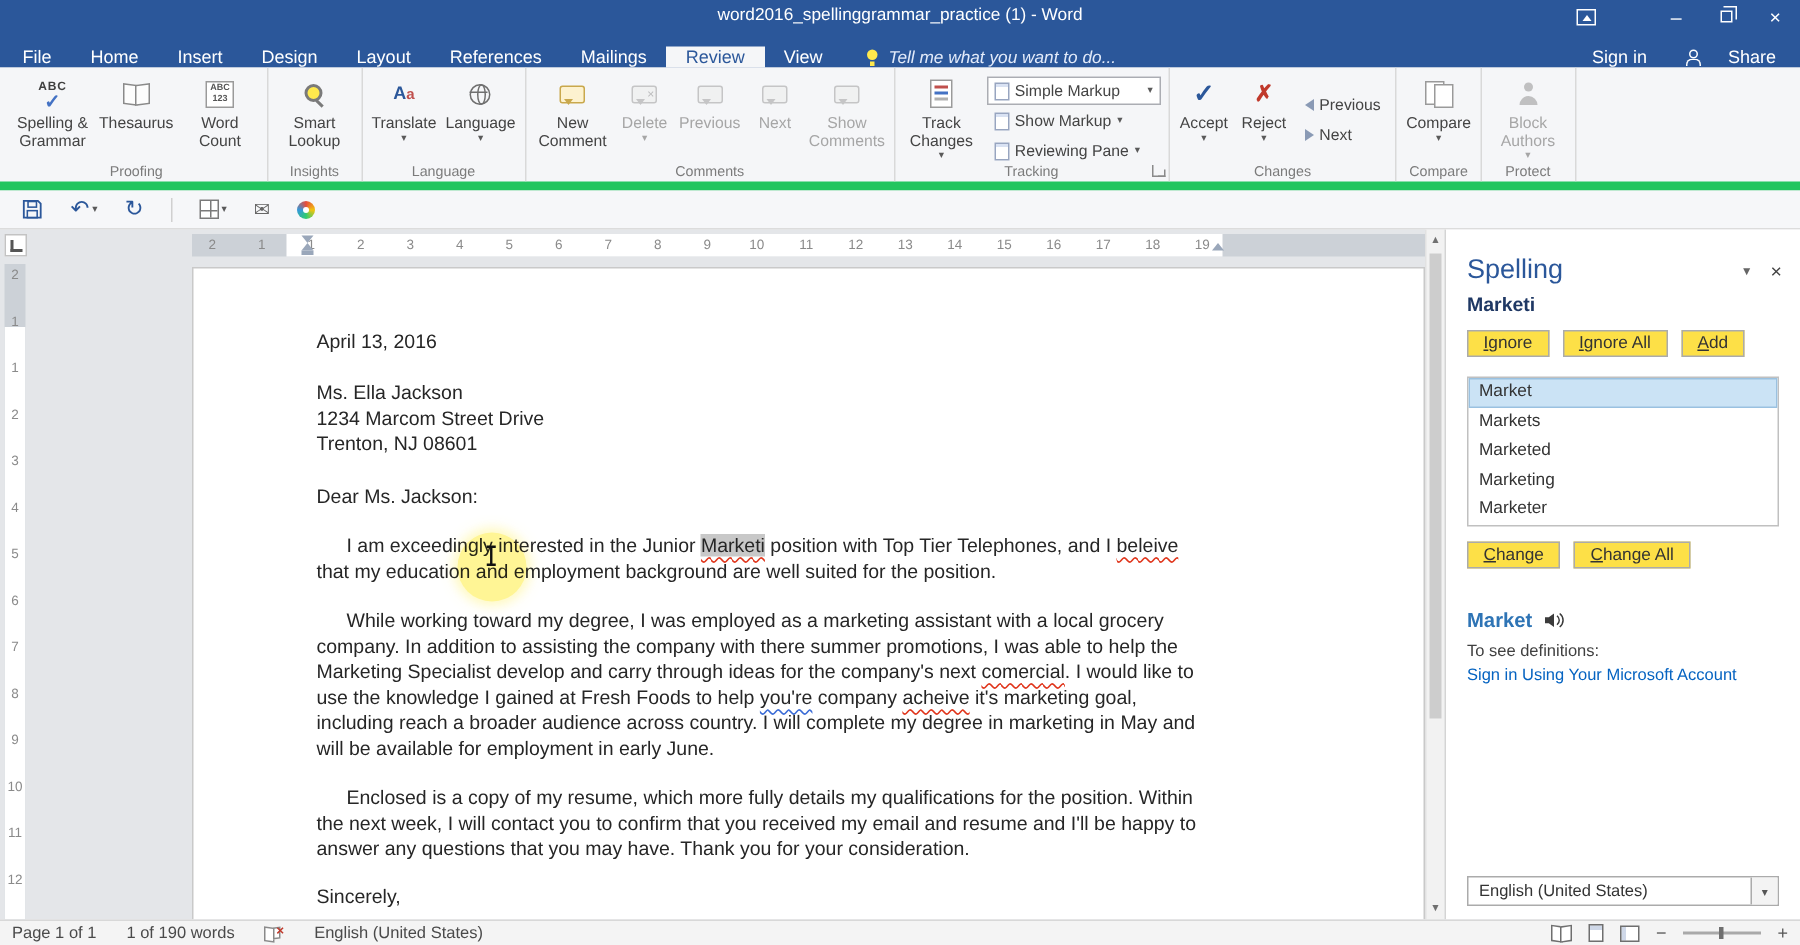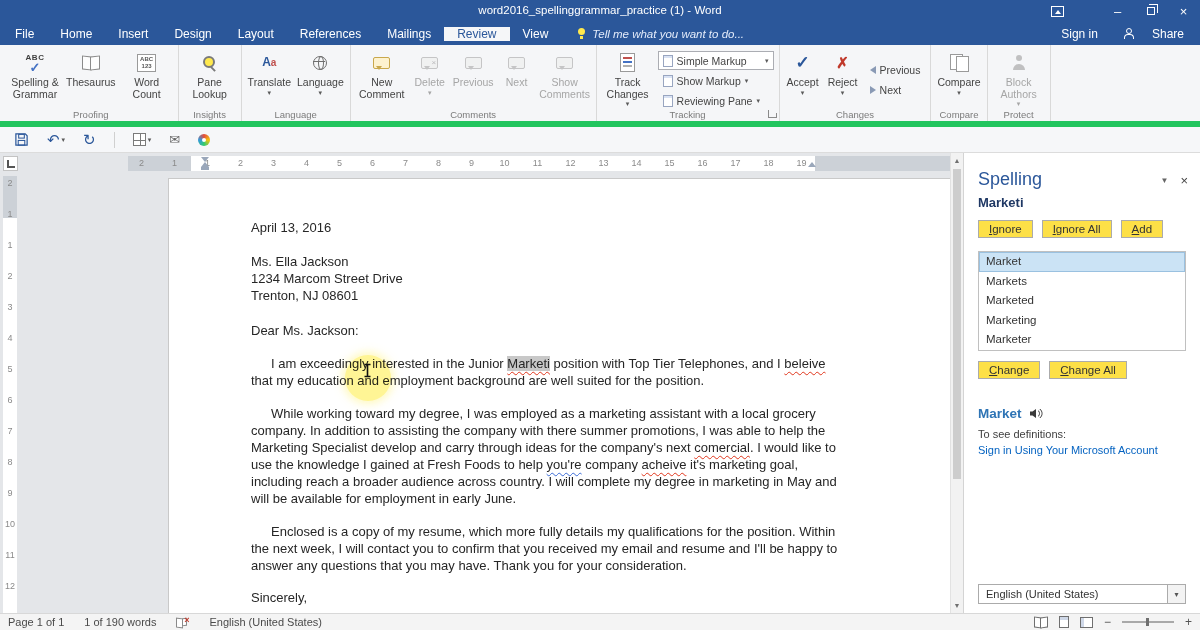--- a/index.html
+++ b/index.html
@@ -12,21 +12,21 @@
   .title-text { position:absolute; top:4px; left:0; right:0; text-align:center; font-size:11.5px; }
   .win-controls { position:absolute; right:0; top:0; height:22px; display:flex; }
   .win-btn { width:33px; height:22px; display:flex; align-items:center; justify-content:center; font-size:13px; color:#fff; }
   .restore-glyph { width:8px; height:8px; border:1px solid #fff; position:relative; }
   .restore-glyph::before { content:""; position:absolute; left:1px; top:-4px; width:8px; height:8px; border:1px solid #fff; border-left:none; border-bottom:none; }
   .ribbon-opts-btn { position:absolute; right:132px; top:3px; width:22px; height:16px; display:flex; align-items:center; justify-content:center; }
   .ribbon-opts-glyph { width:13px; height:11px; border:1px solid #fff; position:relative; }
   .ribbon-opts-glyph::after { content:""; position:absolute; left:3px; top:3px; border-left:3px solid transparent; border-right:3px solid transparent; border-bottom:4px solid #fff; }
 
   
-  .tabrow { position:absolute; left:0; top:22px; right:0; height:23px; background:#2b579a; display:flex; align-items:center; color:#fff; font-size:12px; }
+  .tabrow { position:absolute; left:0; top:22px; right:0; height:23px; background:#2b579a; display:flex; align-items:flex-end; color:#fff; font-size:12px; }
   .tabs { display:flex; padding-left:2px; }
   .tab { padding:0 13px; display:flex; align-items:center; white-space:nowrap; }
   .tabs .tab:nth-child(8) { background:#f5f6f8; color:#2b579a; }
   .tellme { display:flex; align-items:center; gap:6px; margin-left:16px; font-size:11.5px; color:#e3ebfa; font-style:italic; white-space:nowrap; }
   .bulb-icon { width:9px; height:12px; position:relative; display:inline-block; }
   .bulb-icon::before { content:""; position:absolute; top:0; left:1px; width:7px; height:7px; border-radius:50%; background:#ffe94d; }
   .bulb-icon::after { content:""; position:absolute; bottom:1px; left:3px; width:3px; height:3px; background:#ffe94d; }
   .account { margin-left:auto; display:flex; align-items:center; gap:26px; padding-right:16px; font-size:12px; }
   .share { display:flex; align-items:center; gap:18px; }
   .person-icon { width:10px; height:11px; position:relative; display:inline-block; }
@@ -113,21 +113,21 @@
   .ind-top { position:absolute; left:73px; top:1px; width:0; height:0; border-left:4px solid transparent; border-right:4px solid transparent; border-top:5px solid #9aa7ba; }
   .ind-bot { position:absolute; left:73px; bottom:4px; width:0; height:0; border-left:4px solid transparent; border-right:4px solid transparent; border-bottom:5px solid #9aa7ba; }
   .ind-box { position:absolute; left:73px; bottom:1px; width:8px; height:3px; background:#9aa7ba; }
   .ind-right { position:absolute; left:680px; bottom:4px; width:0; height:0; border-left:4px solid transparent; border-right:4px solid transparent; border-bottom:5px solid #9aa7ba; }
   .vruler { position:absolute; left:3px; top:176px; width:14px; bottom:17px; background:#ccd1d7; overflow:hidden; }
   .vruler .white { position:absolute; left:0; right:0; top:42px; bottom:0; background:#fff; }
   .vnums { position:absolute; top:-8px; left:0; right:0; display:flex; flex-direction:column; }
   .vnums span { height:31px; text-align:center; font-size:9px; color:#8a8a8a; line-height:31px; }
 
   
-  .page { position:absolute; left:128px; top:178px; width:822px; bottom:17px; background:#fff; border:1px solid #c9c9c9; border-bottom:none; overflow:hidden;margin-left:40px; }
+  .page { position:absolute; left:128px; top:178px; width:822px; bottom:17px; background:#fff; border:1px solid #c9c9c9; border-bottom:none; overflow:hidden; }
   .letter { position:absolute; left:82px; top:40px; width:592px; font-size:13px; line-height:17px; color:#262626; font-family:"Liberation Sans", sans-serif; }
   .addr { margin-top:17px; }
   .sal { margin-top:18px; }
   .body { margin-top:16px; text-indent:20px; }
   .closing { margin-top:15px; }
   .sp { text-decoration:underline; text-decoration-style:wavy; text-decoration-color:#e0351b; text-decoration-thickness:1px; text-underline-offset:2.5px; }
   .gr { text-decoration:underline; text-decoration-style:wavy; text-decoration-color:#3a6bd6; text-decoration-thickness:1px; text-underline-offset:2.5px; }
   .sel { background:#c8c8c8; }
   .red-box { outline:2px solid #e03b24; outline-offset:1px; }
   .click-hl { position:absolute; left:176px; top:176px; width:46px; height:46px; border-radius:50%; background:#ffec3d; opacity:.55; mix-blend-mode:multiply; box-shadow:0 0 8px 3px rgba(255,236,61,.6); }
@@ -252,21 +252,21 @@
       </div>
       <div class="rgroup-label">Proofing</div>
     </div>
 
     <div class="rgroup">
       <div class="rgroup-content">
         <div class="bigbtn">
           <span class="bicon">
               <span class="ic-zoomlens"></span>
             </span>
-          <span>Pane Lookup</span>
+          <span>Smart Lookup</span>
         </div>
       </div>
       <div class="rgroup-label">Insights</div>
     </div>
 
     <div class="rgroup">
       <div class="rgroup-content">
         <div class="bigbtn">
           <span class="bicon">
               <span class="ic-translate">A<span class="lower">a</span></span>

